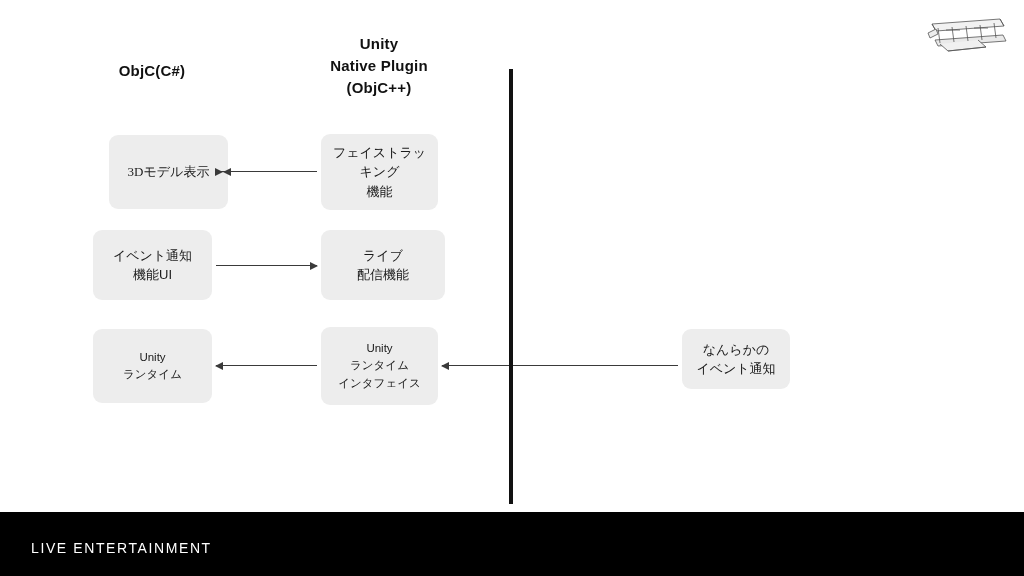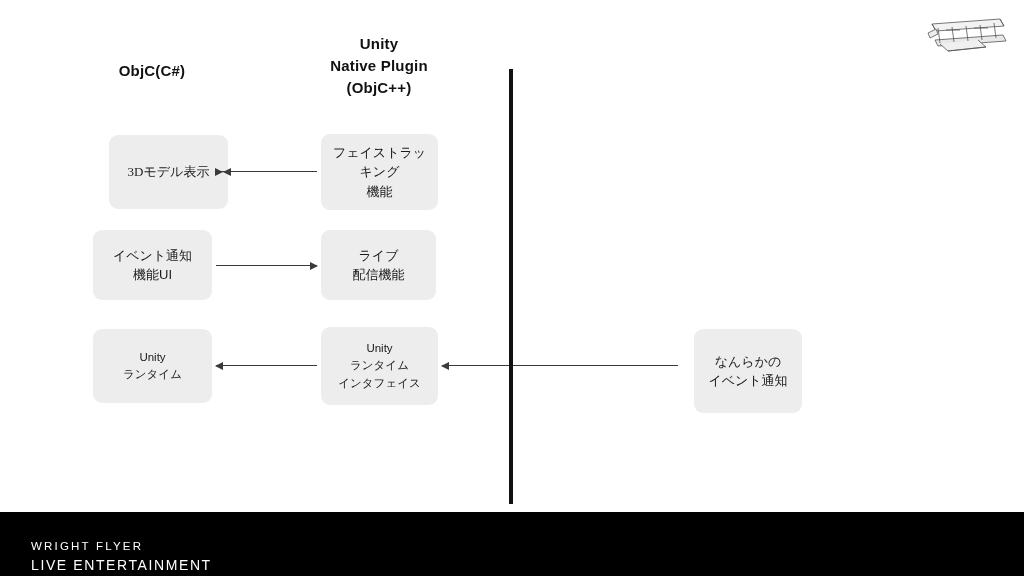--- a/index.html
+++ b/index.html
@@ -57,24 +57,24 @@
     box-sizing: border-box;
     padding: 4px 6px;
   }
   .box .box-label { display: block; white-space: pre-line; }
   .f13 { font-size: 13px; }
   .f115 { font-size: 11.5px; }
 
   #box-3dmodel   { left: 109px;  top: 135px; width: 119px; height: 74px; font-family: Liberation Serif, serif; }
   #box-face      { left: 321px; top: 134px; width: 117px; height: 76px; }
   #box-live-ui   { left: 93px;  top: 230px; width: 119px; height: 70px; }
-  #box-live      { left: 321px; top: 230px; width: 115px; height: 70px; }
+  #box-live      { left: 321px; top: 230px; width: 124px; height: 70px; }
   #box-runtime   { left: 93px;  top: 329px; width: 119px; height: 74px; }
   #box-rt-if     { left: 321px; top: 327px; width: 117px; height: 78px; }
-  #box-event     { left: 682px; top: 329px; width: 108px; height: 84px; margin-left: 12px; }
+  #box-event     { left: 682px; top: 329px; width: 108px; height: 60px; }
 
   
   .divider {
     position: absolute;
     left: 509px;
     top: 69px;
     width: 4px;
     height: 435px;
     background: #111111;
   }
@@ -199,17 +199,16 @@
       <path d="M14 34 L22 41 L60 37 L52 30" fill="#f0f0f0"></path>
       <line x1="20" y1="20" x2="34" y2="20"></line>
       <line x1="48" y1="18" x2="62" y2="18"></line>
       <path d="M2 23 L10 19 L12 24 L4 28 Z" fill="#ededed"></path>
       <line x1="22" y1="41" x2="60" y2="37"></line>
     </g>
   </svg>
 
   <div class="footer-bar"></div>
   <div class="logo">
-    <span class="l1">WRIGHT FLYER</span>
     <span class="l2">LIVE ENTERTAINMENT</span>
   </div>
 
 </div>
 
 </body></html>

